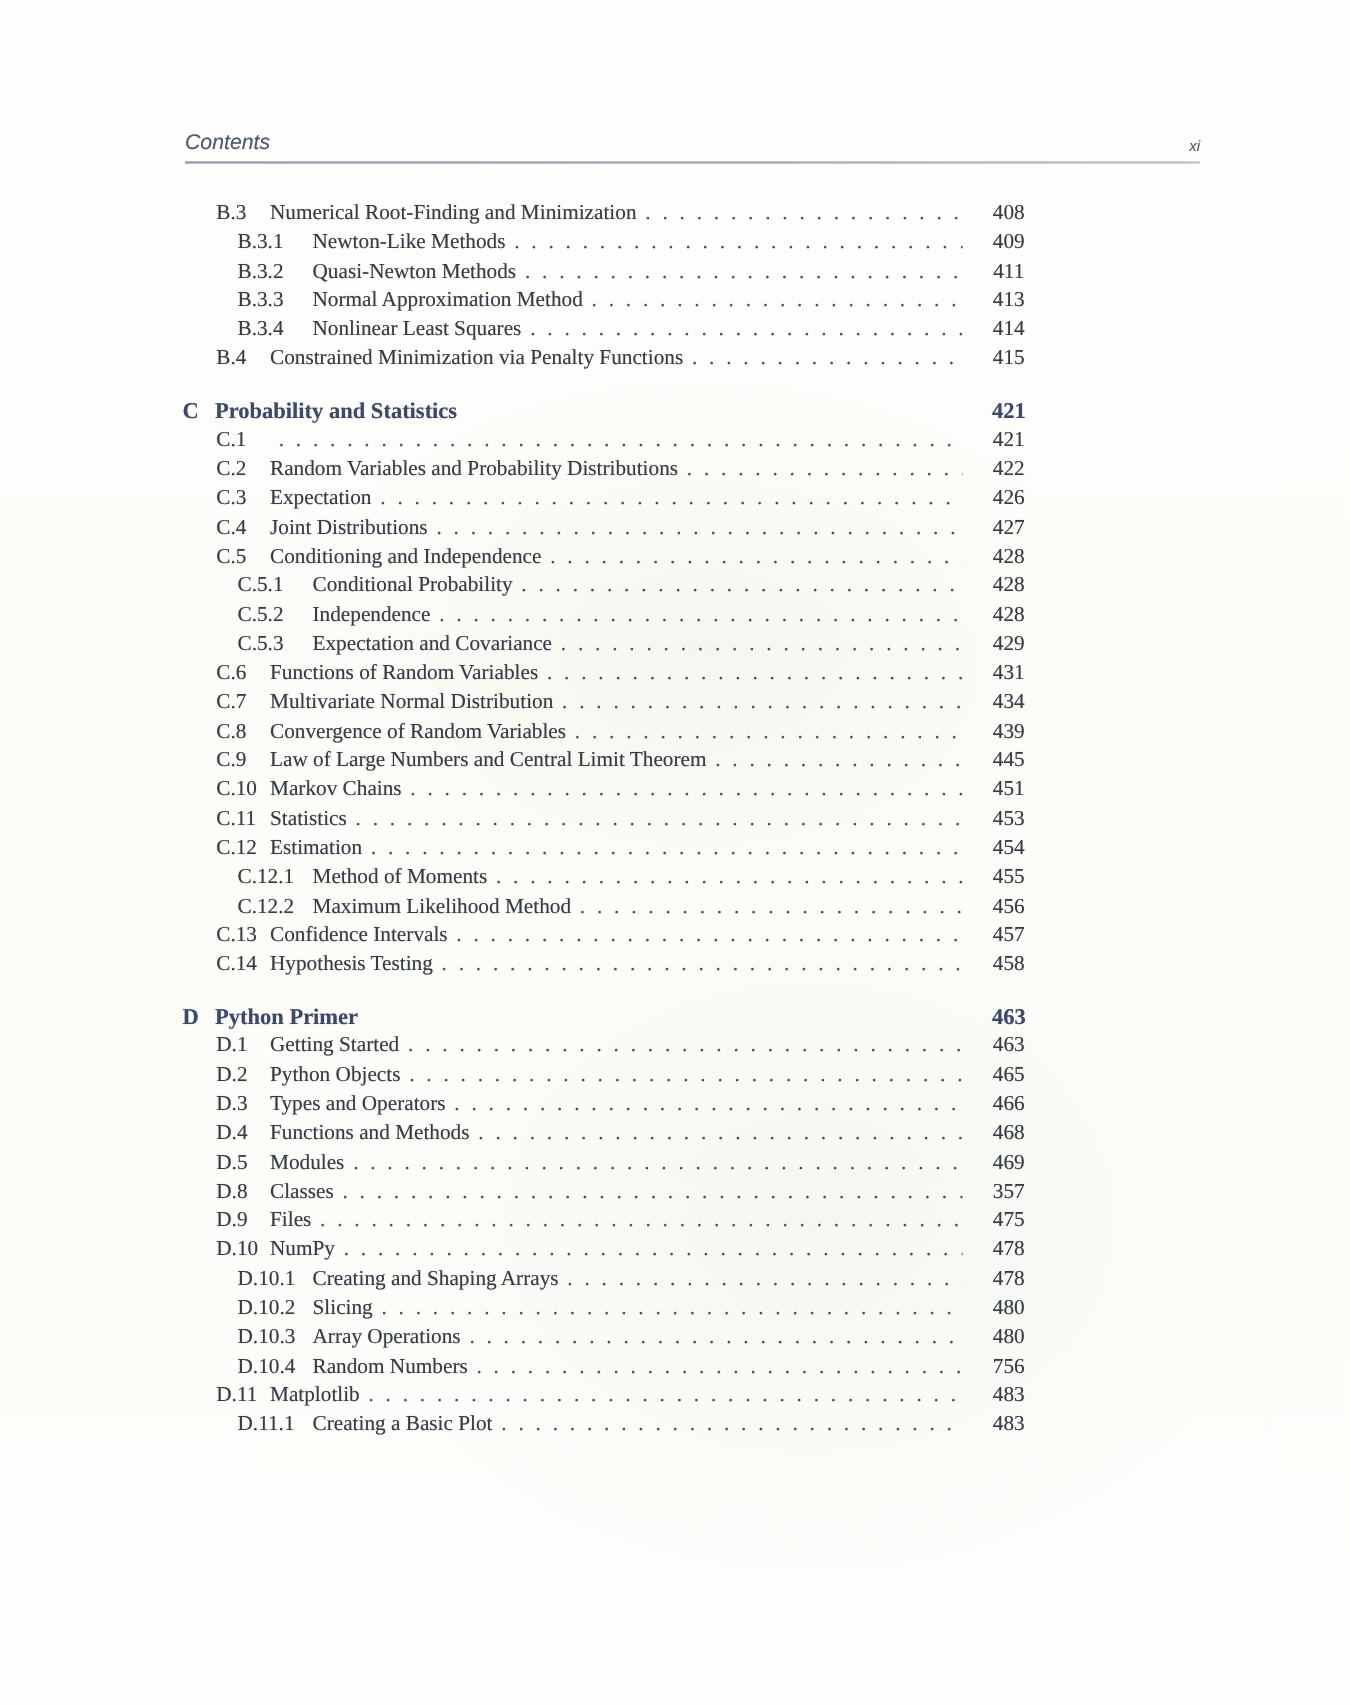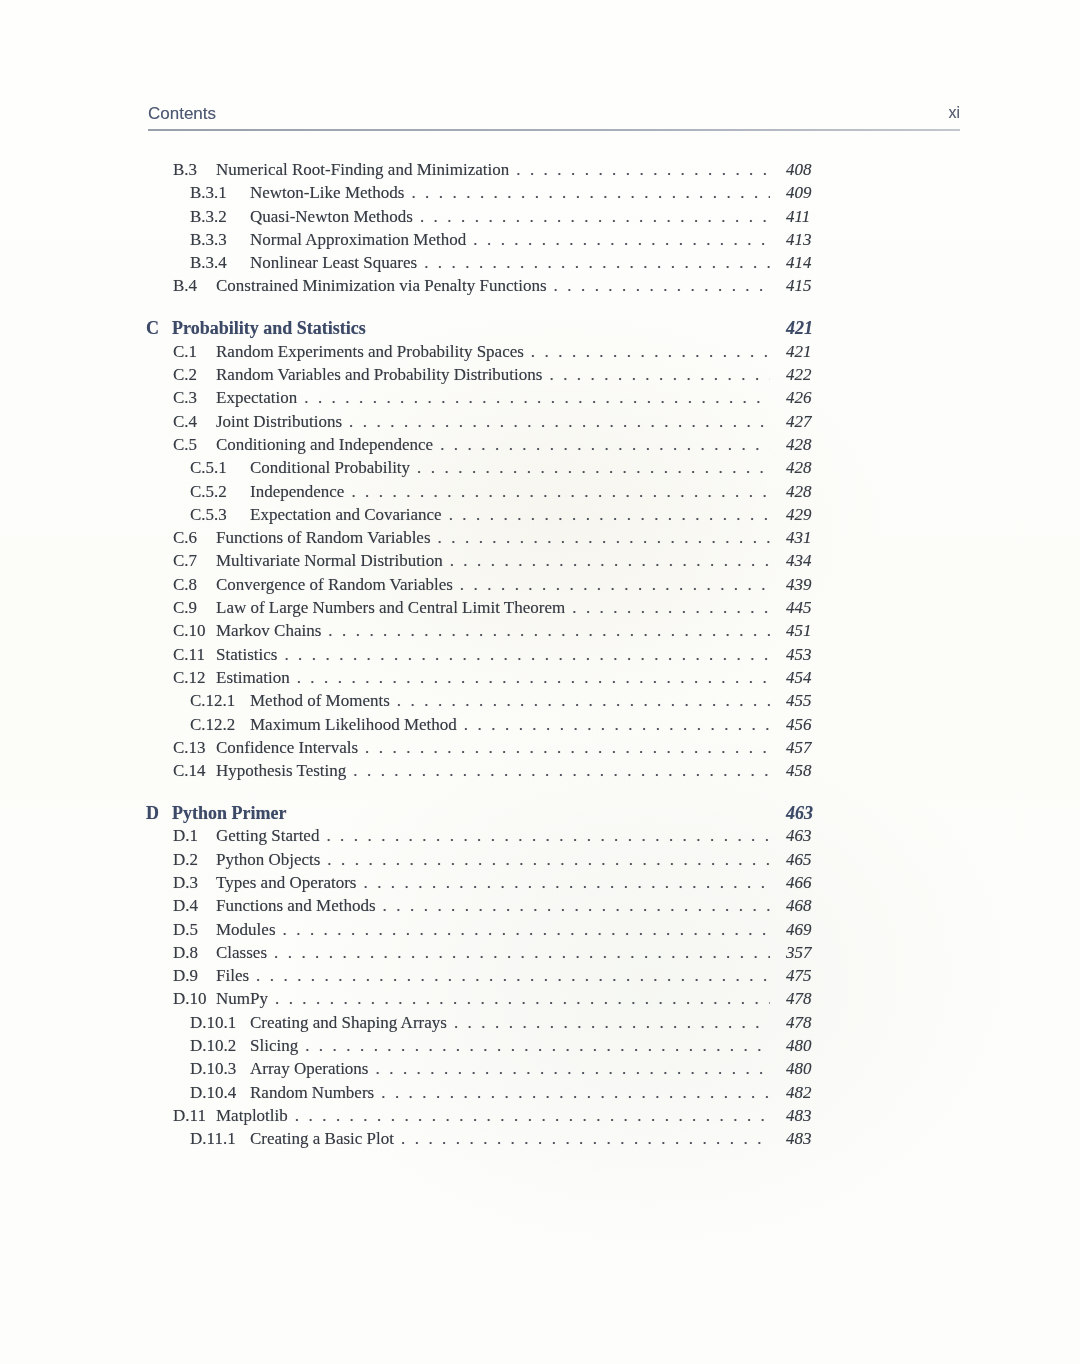--- a/index.html
+++ b/index.html
@@ -22,29 +22,30 @@
     color: #363b44;
   }
   
   .running-head {
     position: absolute;
     left: 148px;
     top: 104px;
     width: 812px;
     display: flex;
     justify-content: space-between;
-    align-items: flex-start;
+    align-items: flex-end;
     font-family: "Liberation Sans", "DejaVu Sans", sans-serif;
     font-size: 17px;
     color: #4e5a74;
     text-shadow: 0 0 0.6px rgba(78,90,116,0.5);
+    font-style: italic;
   }
   .running-head .folio {
     color: #596272;
-    font-size: 16px;
+    font-size: 12px;
   }
   .head-rule {
     position: absolute;
     left: 148px;
     top: 129px;
     width: 812px;
     height: 2px;
     border: none;
     margin: 0;
     background: linear-gradient(90deg, #9aa0ab, #aab0ba 60%, #c2c7cf);
@@ -74,22 +75,21 @@
     margin: 0 16px 0 7px;
     letter-spacing: 2.6px;
     color: #474c55;
   }
   .row .leader::after {
     content: ". . . . . . . . . . . . . . . . . . . . . . . . . . . . . . . . . . . . . . . . . . . . . . . . . . . . . . . . . . . .";
   }
   .row .page-num {
     flex: none;
     width: 42px;
-    text-align: left;
-    font-style: italic;
+    text-align: center;
   }
   .row.chapter {
     margin-top: 18.7px;
     font-weight: bold;
     font-size: 18px;
     color: #3c4967;
     text-shadow: 0 0 0.7px rgba(60,73,103,0.5);
   }
   .row.chapter .leader::after { content: ""; }
   .row.chapter .num { width: 26px; }
@@ -153,21 +153,20 @@
 
   <div class="row chapter">
     <span class="num">C</span>
     <span class="title">Probability and Statistics</span>
     <span class="leader"></span>
     <span class="page-num">421</span>
   </div>
 
   <div class="row section">
     <span class="num">C.1</span>
-    <span class="title">Random Experiments and Probability Spaces</span>
     <span class="leader"></span>
     <span class="page-num">421</span>
   </div>
 
   <div class="row section">
     <span class="num">C.2</span>
     <span class="title">Random Variables and Probability Distributions</span>
     <span class="leader"></span>
     <span class="page-num">422</span>
   </div>
@@ -375,21 +374,21 @@
     <span class="num">D.10.3</span>
     <span class="title">Array Operations</span>
     <span class="leader"></span>
     <span class="page-num">480</span>
   </div>
 
   <div class="row subsection">
     <span class="num">D.10.4</span>
     <span class="title">Random Numbers</span>
     <span class="leader"></span>
-    <span class="page-num">482</span>
+    <span class="page-num">756</span>
   </div>
 
   <div class="row section">
     <span class="num">D.11</span>
     <span class="title">Matplotlib</span>
     <span class="leader"></span>
     <span class="page-num">483</span>
   </div>
 
   <div class="row subsection">

